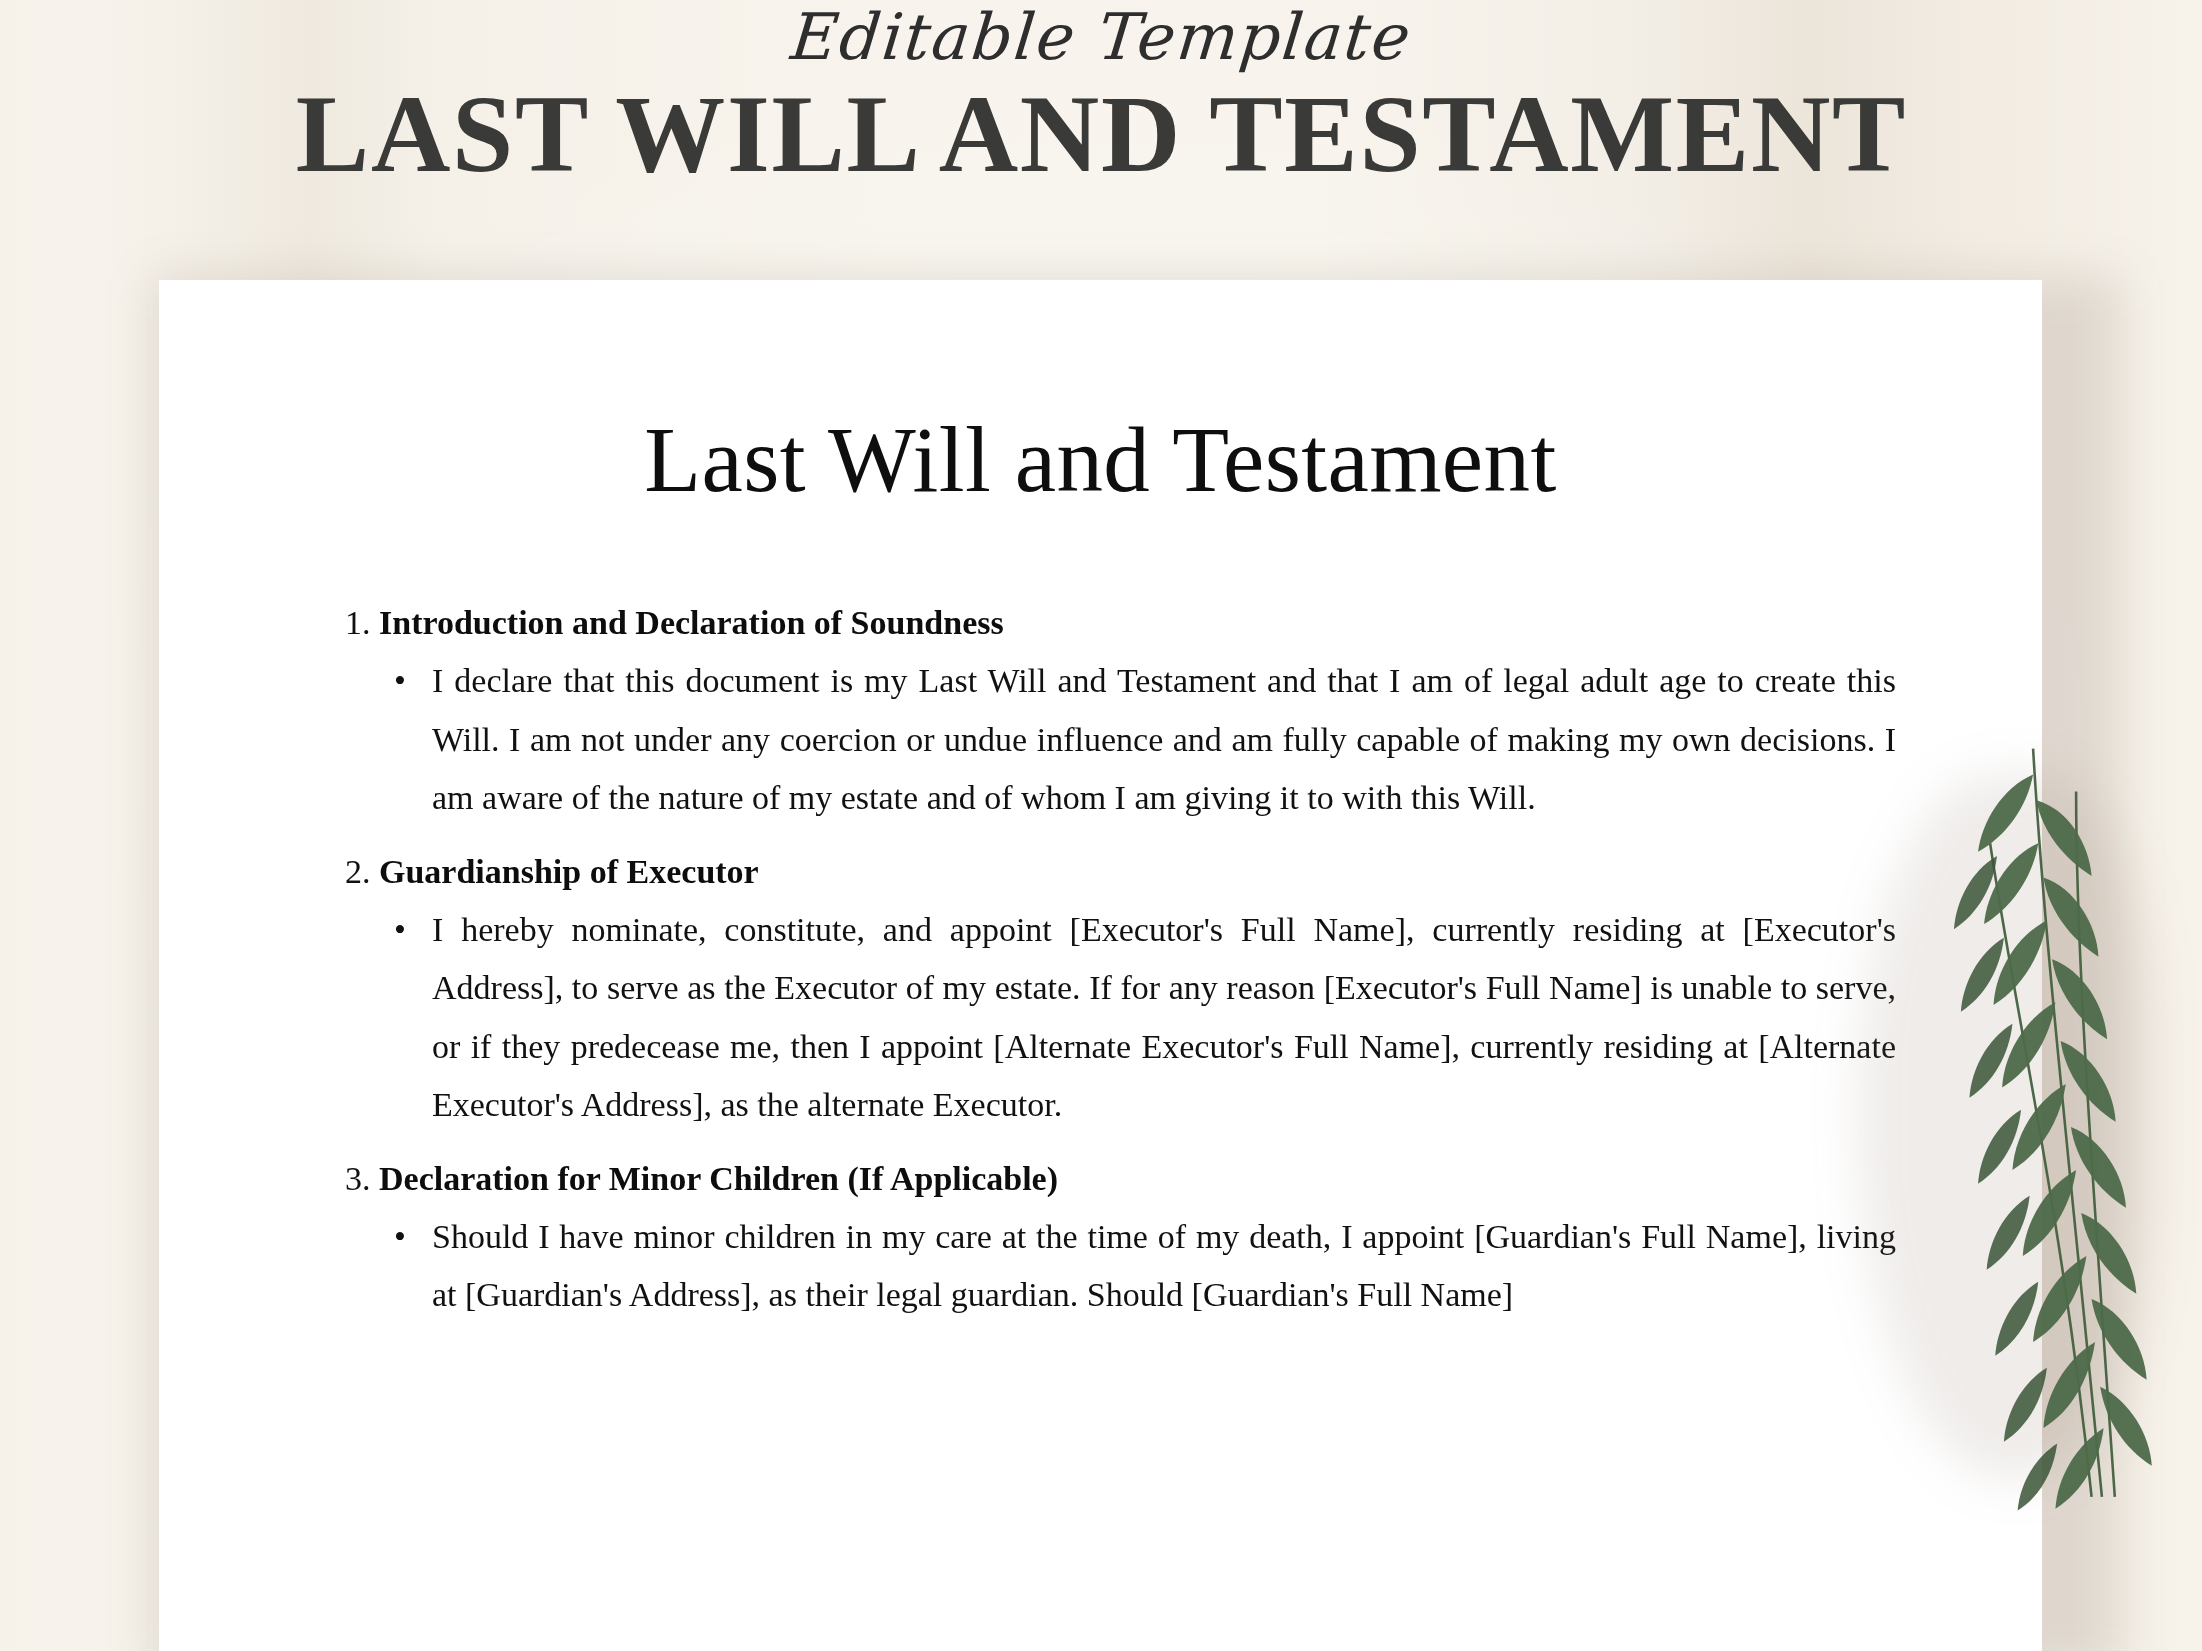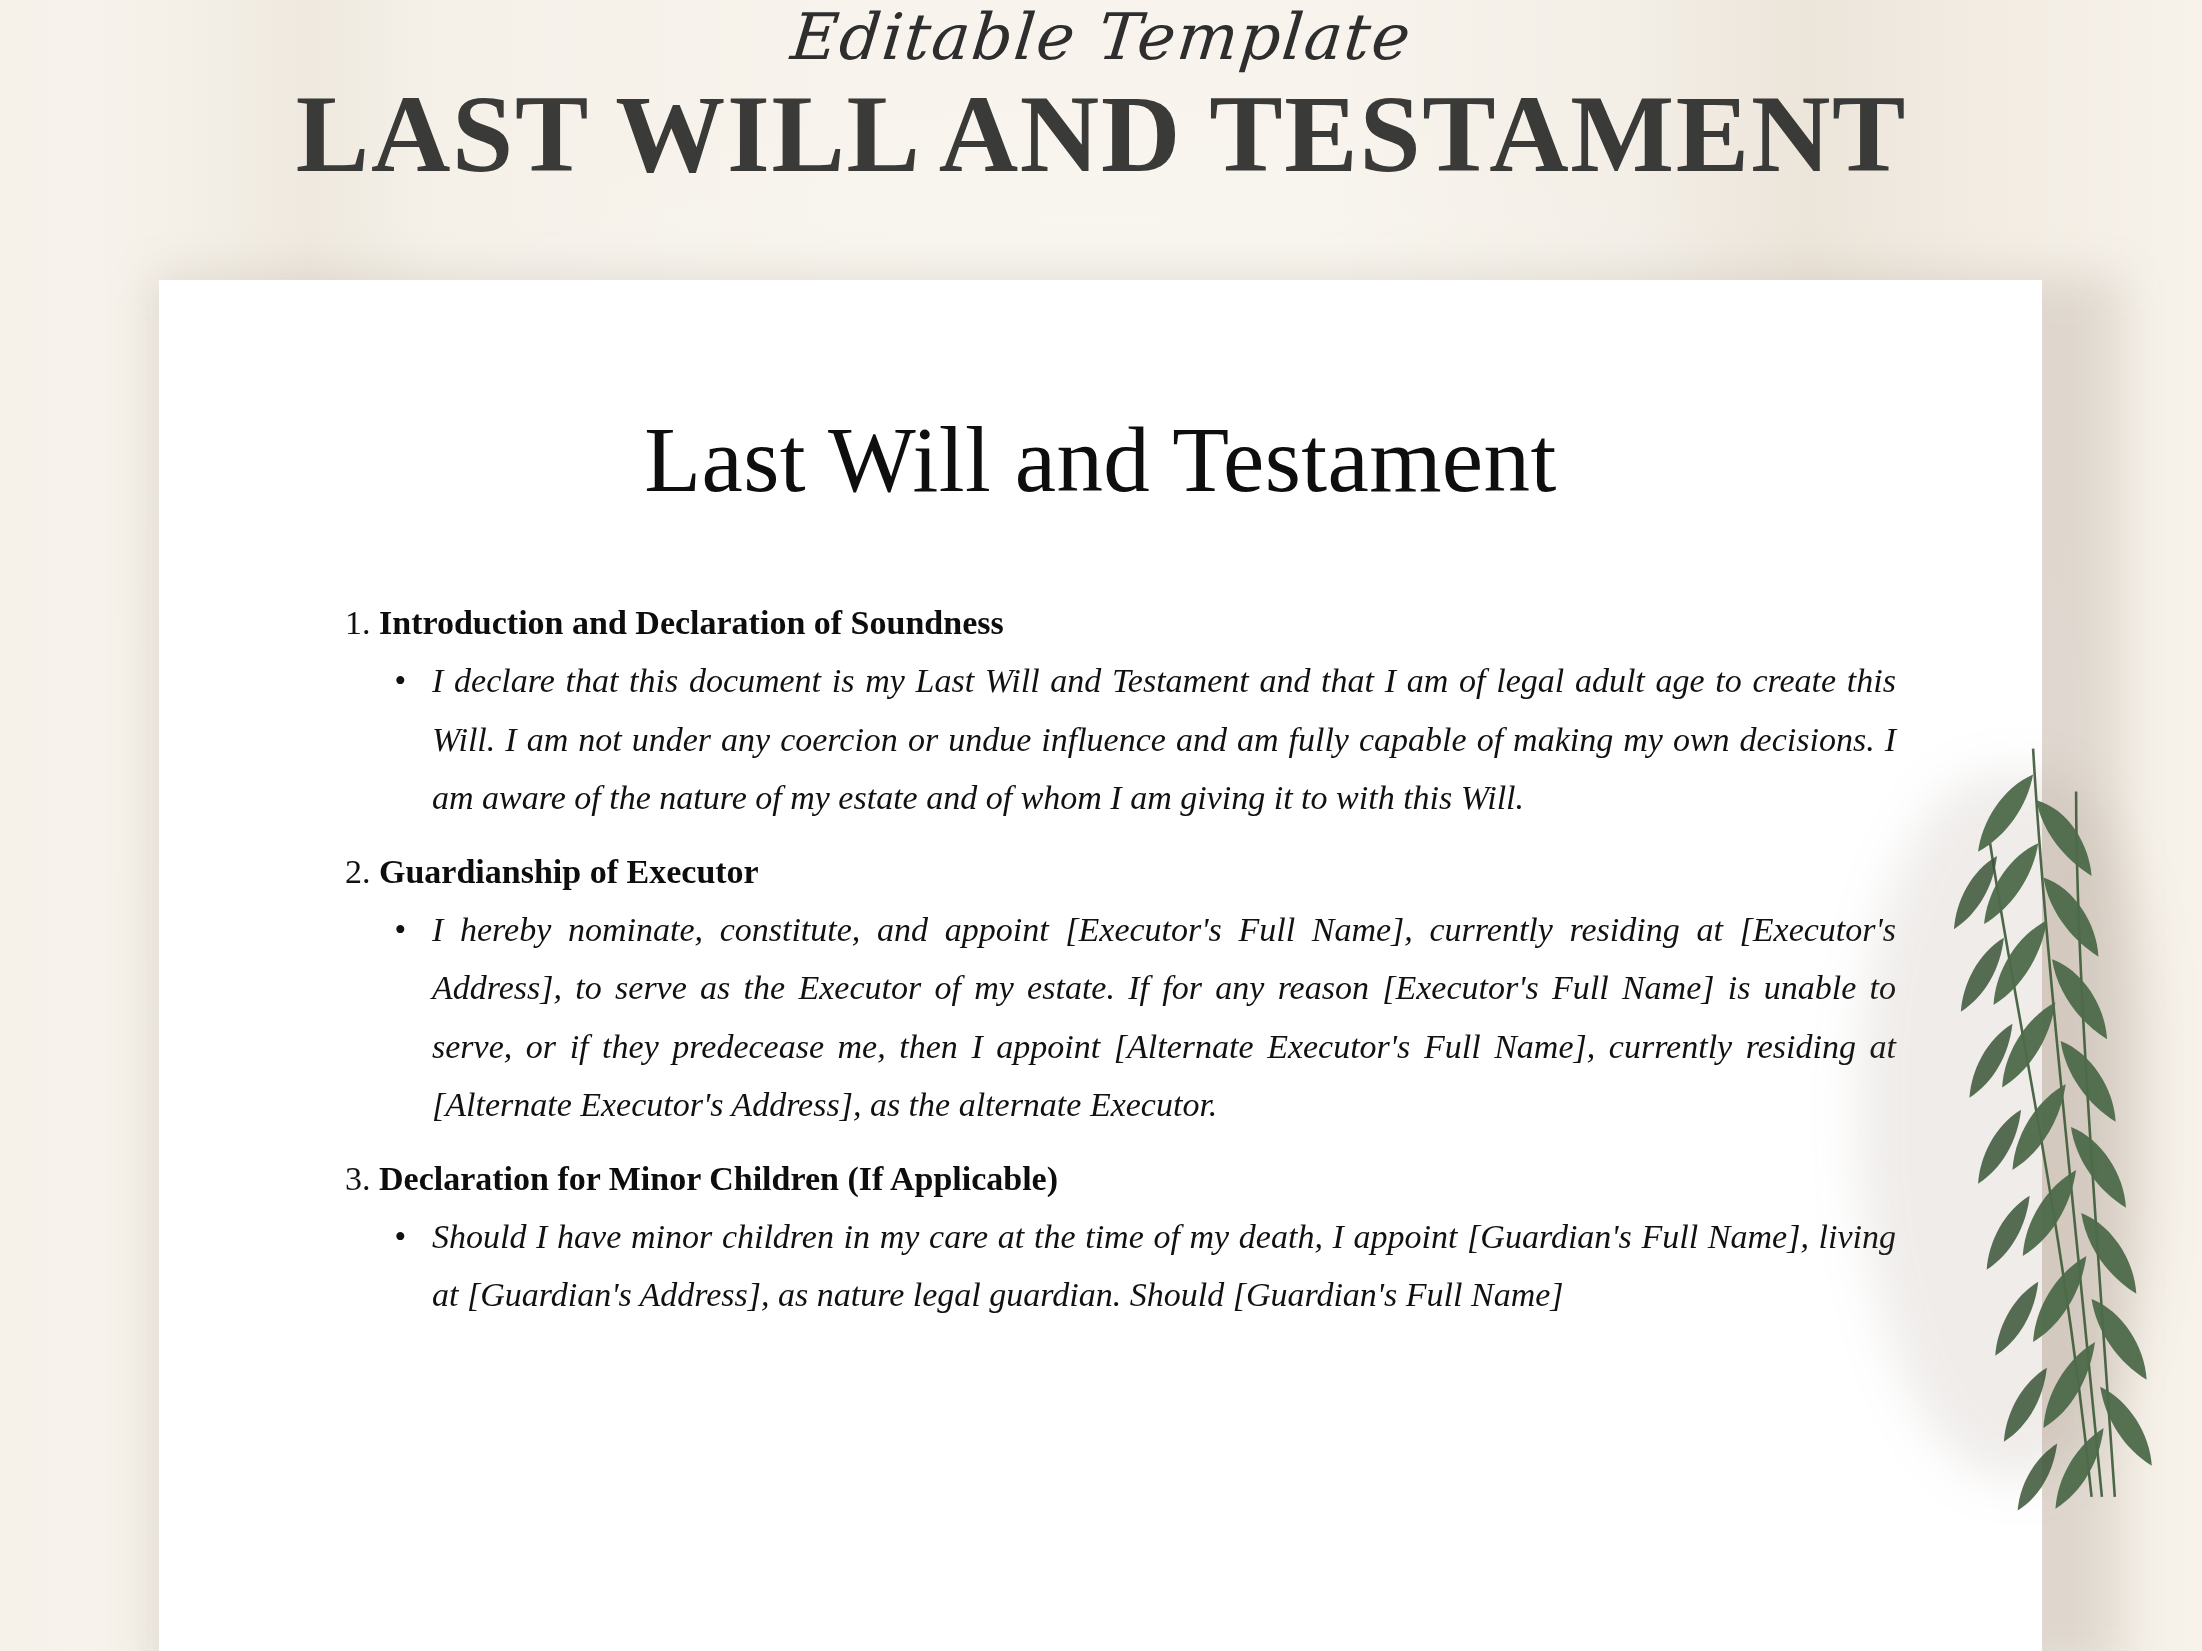--- a/index.html
+++ b/index.html
@@ -135,21 +135,20 @@
     padding-left: 53px;
     list-style: none;
   }
   ul.bullets > li {
     position: relative;
     font-size: 34px;
     line-height: 1.72;
     color: #111;
     text-align: justify;
     padding-left: 0;
-    font-style: italic;
   }
   ul.bullets > li::before {
     content: "\2022";
     position: absolute;
     left: -38px;
     top: 0;
     font-size: 34px;
     line-height: 1.72;
     color: #111;
   }
@@ -202,21 +201,21 @@
       </li>
       <li>
         <span class="sec-head">Guardianship of Executor</span>
         <ul class="bullets">
           <li>I hereby nominate, constitute, and appoint [Executor's Full Name], currently residing at [Executor's Address], to serve as the Executor of my estate. If for any reason [Executor's Full Name] is unable to serve, or if they predecease me, then I appoint [Alternate Executor's Full Name], currently residing at [Alternate Executor's Address], as the alternate Executor.</li>
         </ul>
       </li>
       <li>
         <span class="sec-head">Declaration for Minor Children (If Applicable)</span>
         <ul class="bullets">
-          <li>Should I have minor children in my care at the time of my death, I appoint [Guardian's Full Name], living at [Guardian's Address], as nature legal guardian. Should [Guardian's Full Name]</li>
+          <li>Should I have minor children in my care at the time of my death, I appoint [Guardian's Full Name], living at [Guardian's Address], as their legal guardian. Should [Guardian's Full Name]</li>
         </ul>
       </li>
     </ol>
   </div>
 </div>
 
 <div class="foliage-shadow"></div>
 
 <svg class="foliage" viewBox="0 0 430 900" xmlns="http://www.w3.org/2000/svg">
   <g stroke="#44603f" stroke-width="3" fill="none" opacity="0.95">

